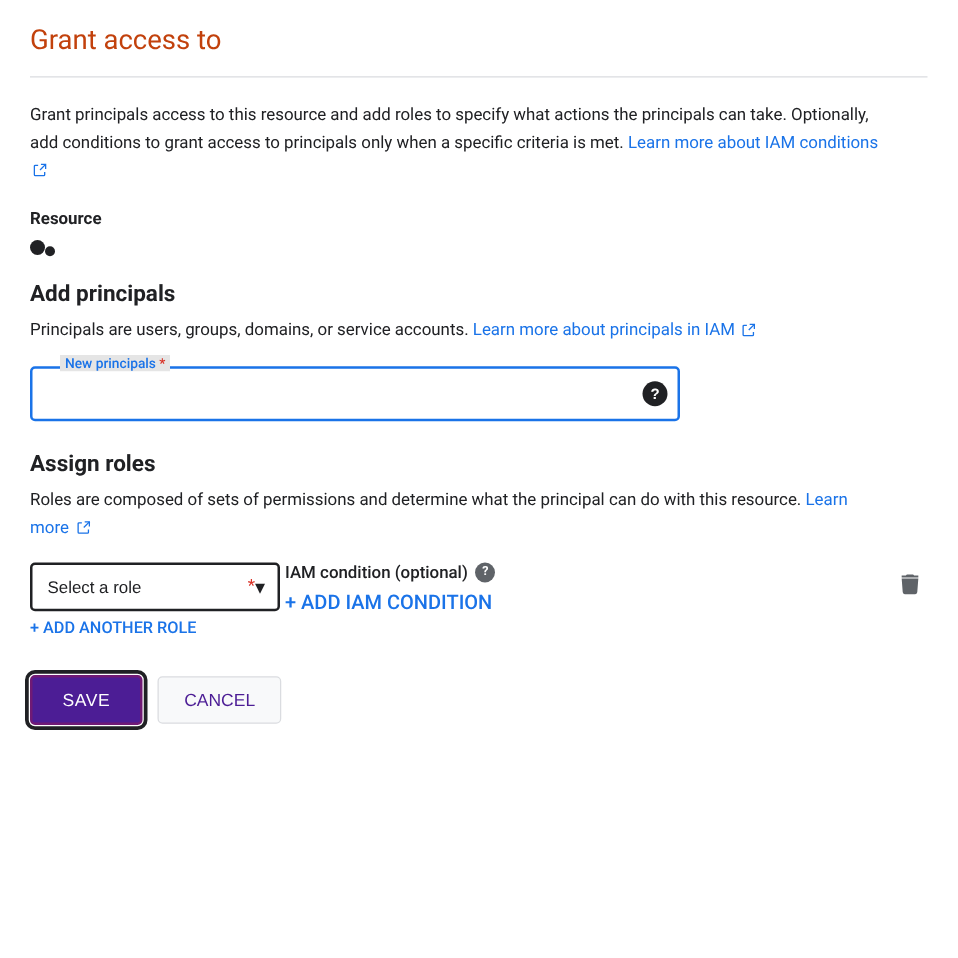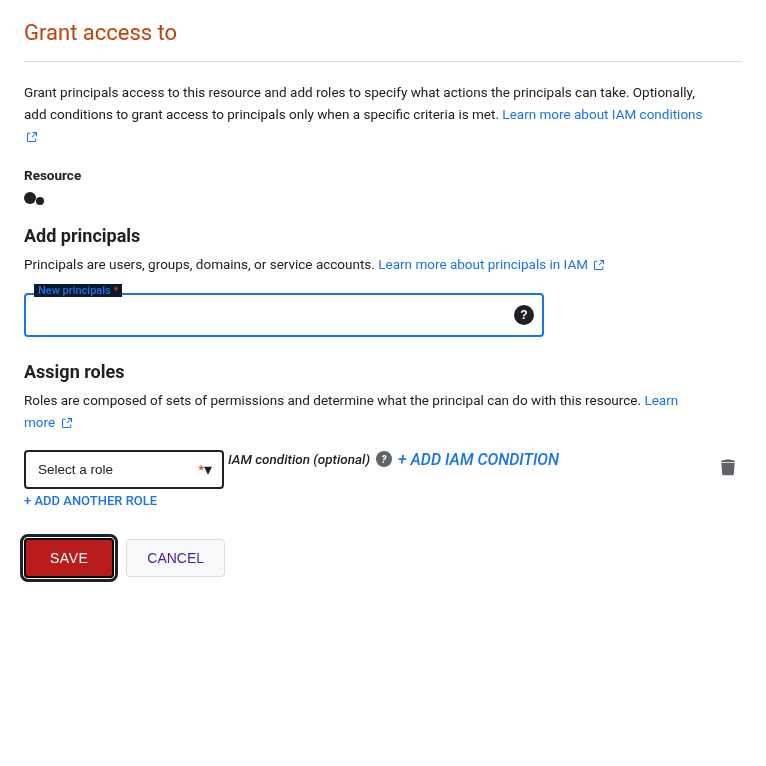--- a/index.html
+++ b/index.html
@@ -79,24 +79,24 @@
     }
     .input-wrapper {
       position: relative;
       max-width: 520px;
       margin-top: 18px;
       margin-bottom: 24px;
     }
     .input-label {
       position: absolute;
       top: -9px;
-      left: 10px;
+      left: 24px;
       font-size: 11px;
       color: #1a73e8;
-      background: #0f172a;
+      background: #e5e5e5;
       padding: 0 4px;
       font-weight: 500;
     }
     .required-star {
       color: #d93025;
     }
     .text-input {
       width: 100%;
       border: 2px solid #1a73e8;
       border-radius: 4px;
@@ -150,23 +150,22 @@
       -webkit-appearance: none;
     }
     .select-arrow {
       padding-right: 10px;
       color: #202124;
       font-size: 16px;
       pointer-events: none;
     }
     .iam-condition-section {
       display: flex;
-      flex-direction: row;
+      flex-direction: column;
       gap: 6px;
-      font-style: italic;
     }
     .iam-condition-header {
       display: flex;
       align-items: center;
       gap: 6px;
       font-size: 13.5px;
       font-weight: 500;
       color: #202124;
     }
     .iam-help-icon {
@@ -214,23 +213,23 @@
       margin-bottom: 30px;
       margin-top: 4px;
     }
     .actions-row {
       display: flex;
       align-items: center;
       gap: 12px;
       margin-top: 8px;
     }
     .save-btn {
-      background: #b91c1c;
+      background: #4c1d95;
       color: #fff;
-      border: 2px solid #000000;
+      border: 2px solid #701a75;
       border-radius: 4px;
       padding: 10px 24px;
       font-size: 14px;
       font-weight: 500;
       letter-spacing: 0.5px;
       cursor: pointer;
       outline: 3px solid #202124;
       outline-offset: 1px;
     }
     .cancel-btn {

